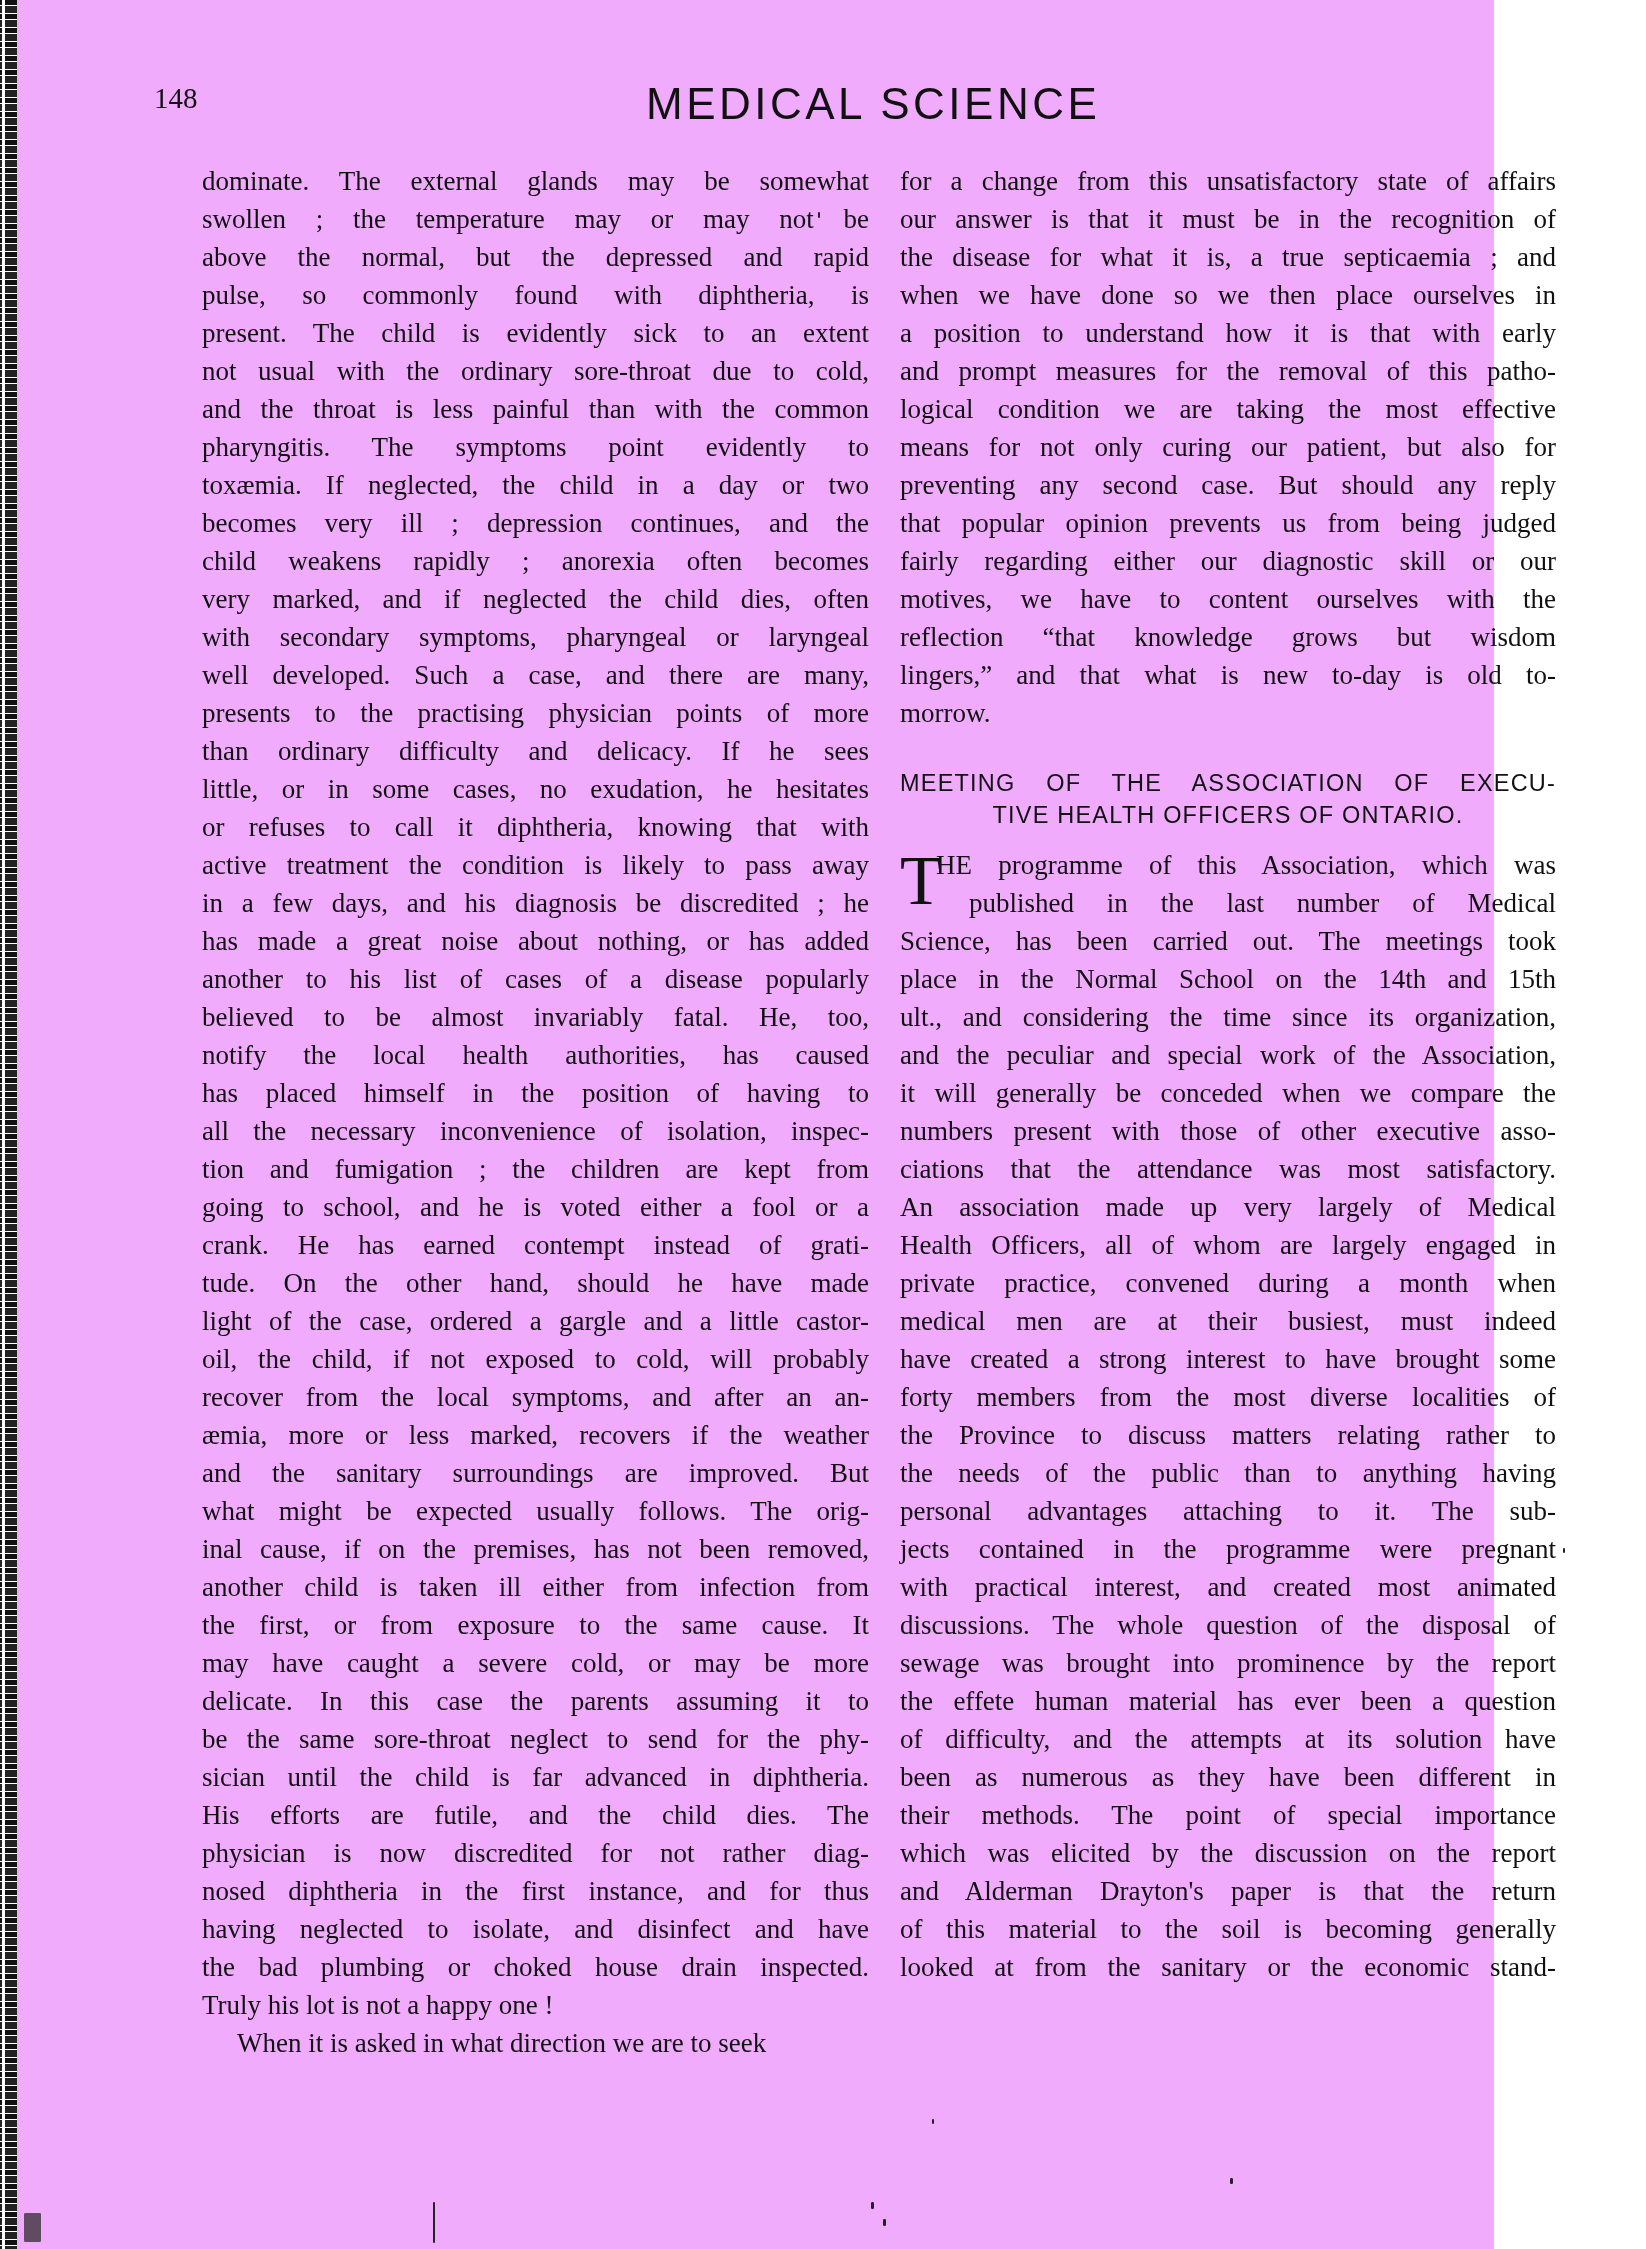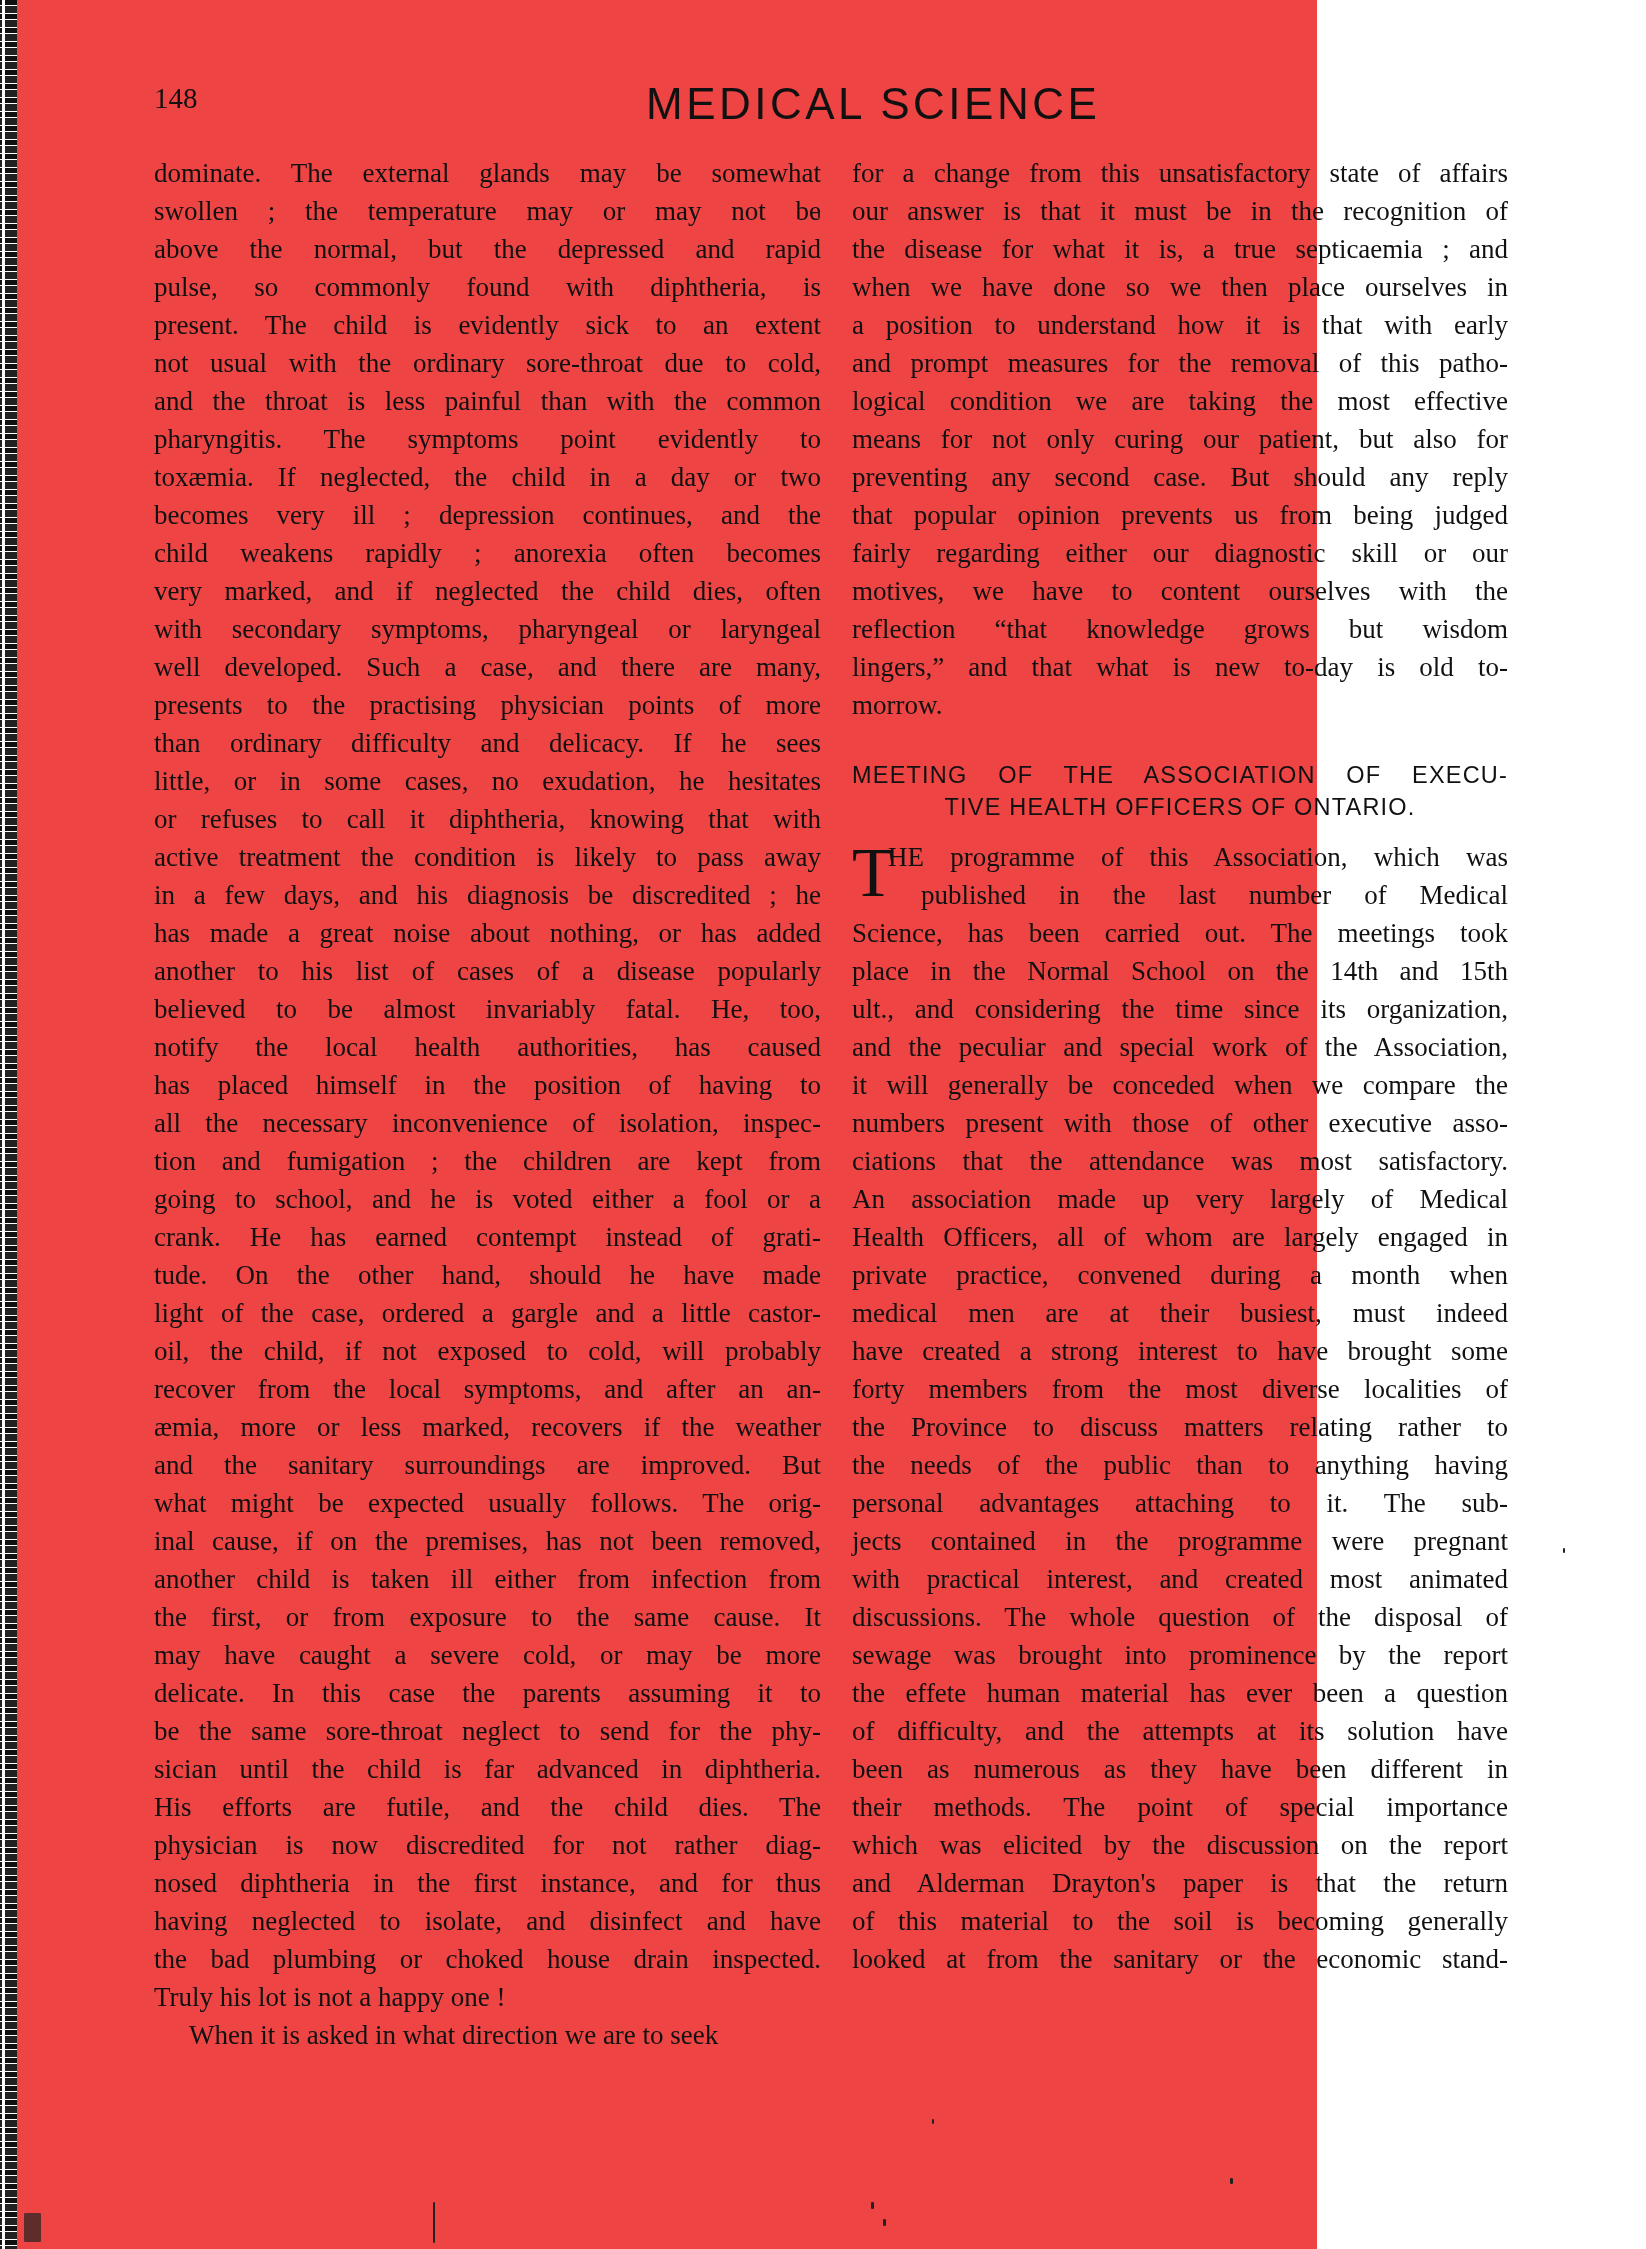--- a/index.html
+++ b/index.html
@@ -1,24 +1,24 @@
 <!DOCTYPE html>
 <html style="font-size:9.4px"><head>
 <meta charset="utf-8">
 <style>
   html, body { margin: 0; padding: 0; background: #ffffff; }
   body { width: 1647px; height: 2250px; position: relative; overflow: hidden; color: #111; }
-  .page { position: absolute; left: 0; top: 0; width: 1317px; height: 2250px; background: #ef4444; }
+  .page { position: absolute; left: 0; top: 0; width: 1494px; height: 2250px; background: #f0abfc; }
   .binding { position: absolute; left: 0; top: 0; width: 16.5px; height: 2250px;
     background: repeating-linear-gradient(180deg, #111 0px, #111 5.3px, #fff 5.3px, #fff 6.5px, #222 6.5px, #222 13px, #fff 13px, #fff 14px); }
   .binding2 { position: absolute; left: 2.4px; top: 0; width: 2.4px; height: 2250px; background:#fff; }
   .header { position: absolute; top: 82px; left: 154px; width: 1354px; height: 47px; }
   .page-number { position: absolute; left: 0; top: 0; font-family: "Liberation Serif", serif; font-size: 29px; }
   .running-head { position: absolute; left: 492px; top: -3.5px; font-family: "Liberation Sans", sans-serif; font-size: 44px; letter-spacing: 3.5px; font-weight: normal; }
-  .col { position: absolute; top: 154px; font-family: "Liberation Serif", serif; font-size: 27px; line-height: 38px; }
+  .col { position: absolute; top: 162px; font-family: "Liberation Serif", serif; font-size: 27px; line-height: 38px; margin-left: 48px; }
   .col-left { left: 154px; width: 667px; }
   .col-right { left: 852px; width: 656px; }
   .line { display: block; white-space: nowrap; text-align: justify; text-align-last: justify; height: 38px; }
   .line.last { text-align-last: left; }
   .line.indent { padding-left: 35px; }
   .gap { height: 35px; }
   .heading { font-family: "Liberation Sans", sans-serif; font-size: 23.5px; line-height: 32px; letter-spacing: 1.2px; text-align: center; white-space: nowrap; }
   .heading-1 { text-align: justify; text-align-last: justify; }
   .dropcap-wrap { position: relative; }
   .dropcap { position: absolute; left: 0; top: 2.4px; font-family: "Liberation Serif", serif; font-size: 69px; line-height: 65px; }

